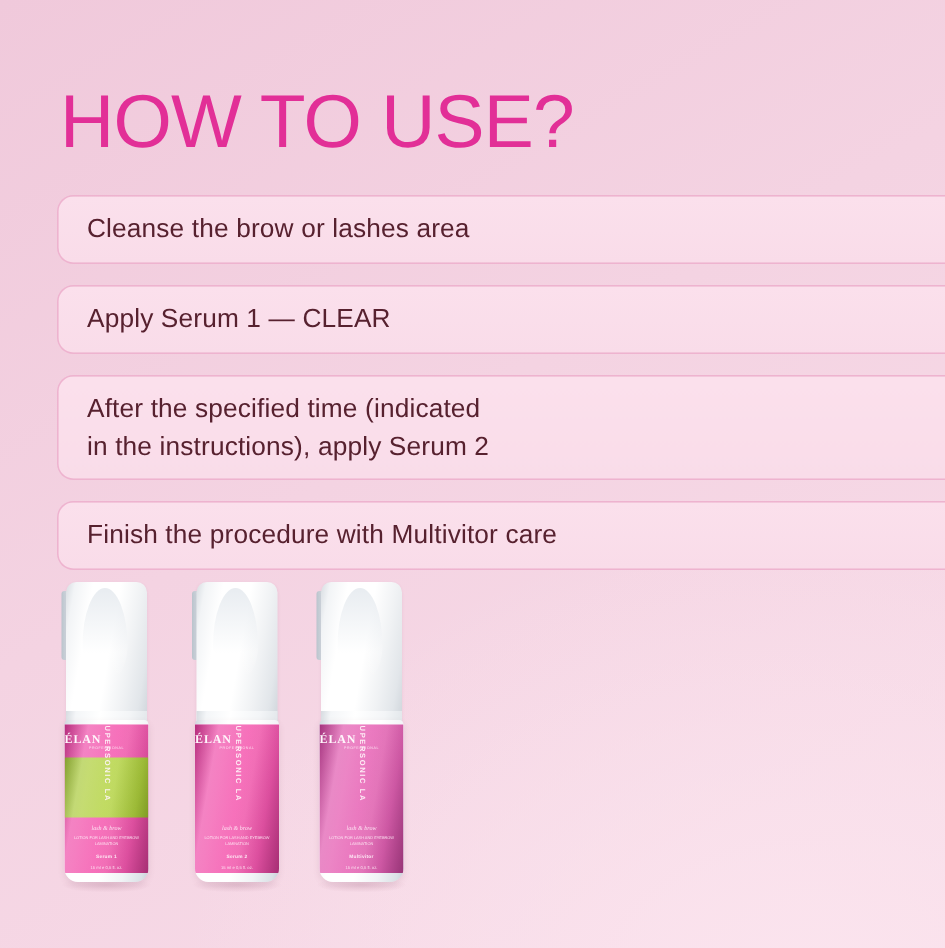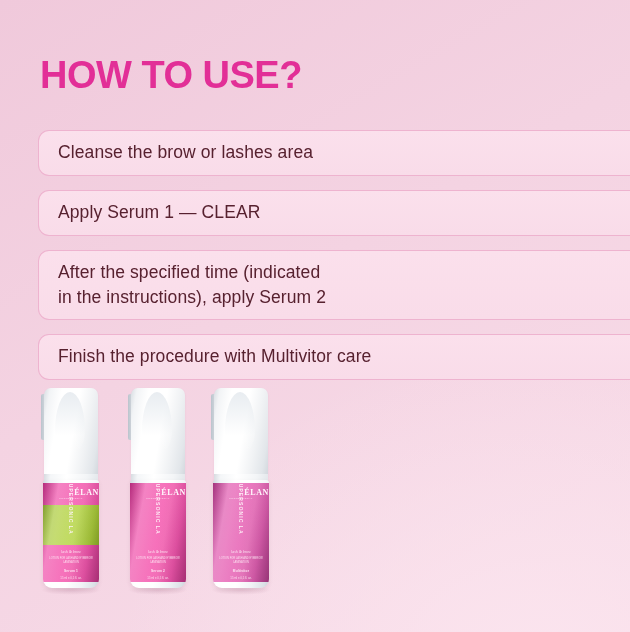--- a/index.html
+++ b/index.html
@@ -21,22 +21,22 @@
       radial-gradient(ellipse 120% 90% at 85% 105%, #fbe4ee 0%, rgba(251,228,238,0) 55%),
       linear-gradient(150deg, #f0c9db 0%, #f4d3e2 45%, #f8dde9 100%);
     overflow: hidden;
   }
 
   
   #title {
     position: absolute;
     left: 40px;
     top: 56px;
-    font-size: 38px;
-    font-weight: bold;
+    font-size: 50px;
+    font-weight: normal;
     letter-spacing: -0.5px;
     color: #e22f97;
     line-height: 1;
     white-space: nowrap;
   }
 
   
   #steps {
     position: absolute;
     left: 38px;
@@ -152,21 +152,21 @@
     top: 22px;
     width: 56px;
     height: 40px;
     background: linear-gradient(100deg, #93b824 0%, #b2d043 28%, #bcd954 58%, #9cbe2c 100%);
   }
   .brand {
     position: absolute;
     left: 0;
     top: 5px;
     width: 56px;
-    text-align: right;
+    text-align: left;
     font-family: "Liberation Serif", serif;
     font-size: 8px;
     font-weight: bold;
     letter-spacing: 0.6px;
     color: #fff6fb;
     z-index: 2;
   }
   .brandsub {
     position: absolute;
     left: 0;

